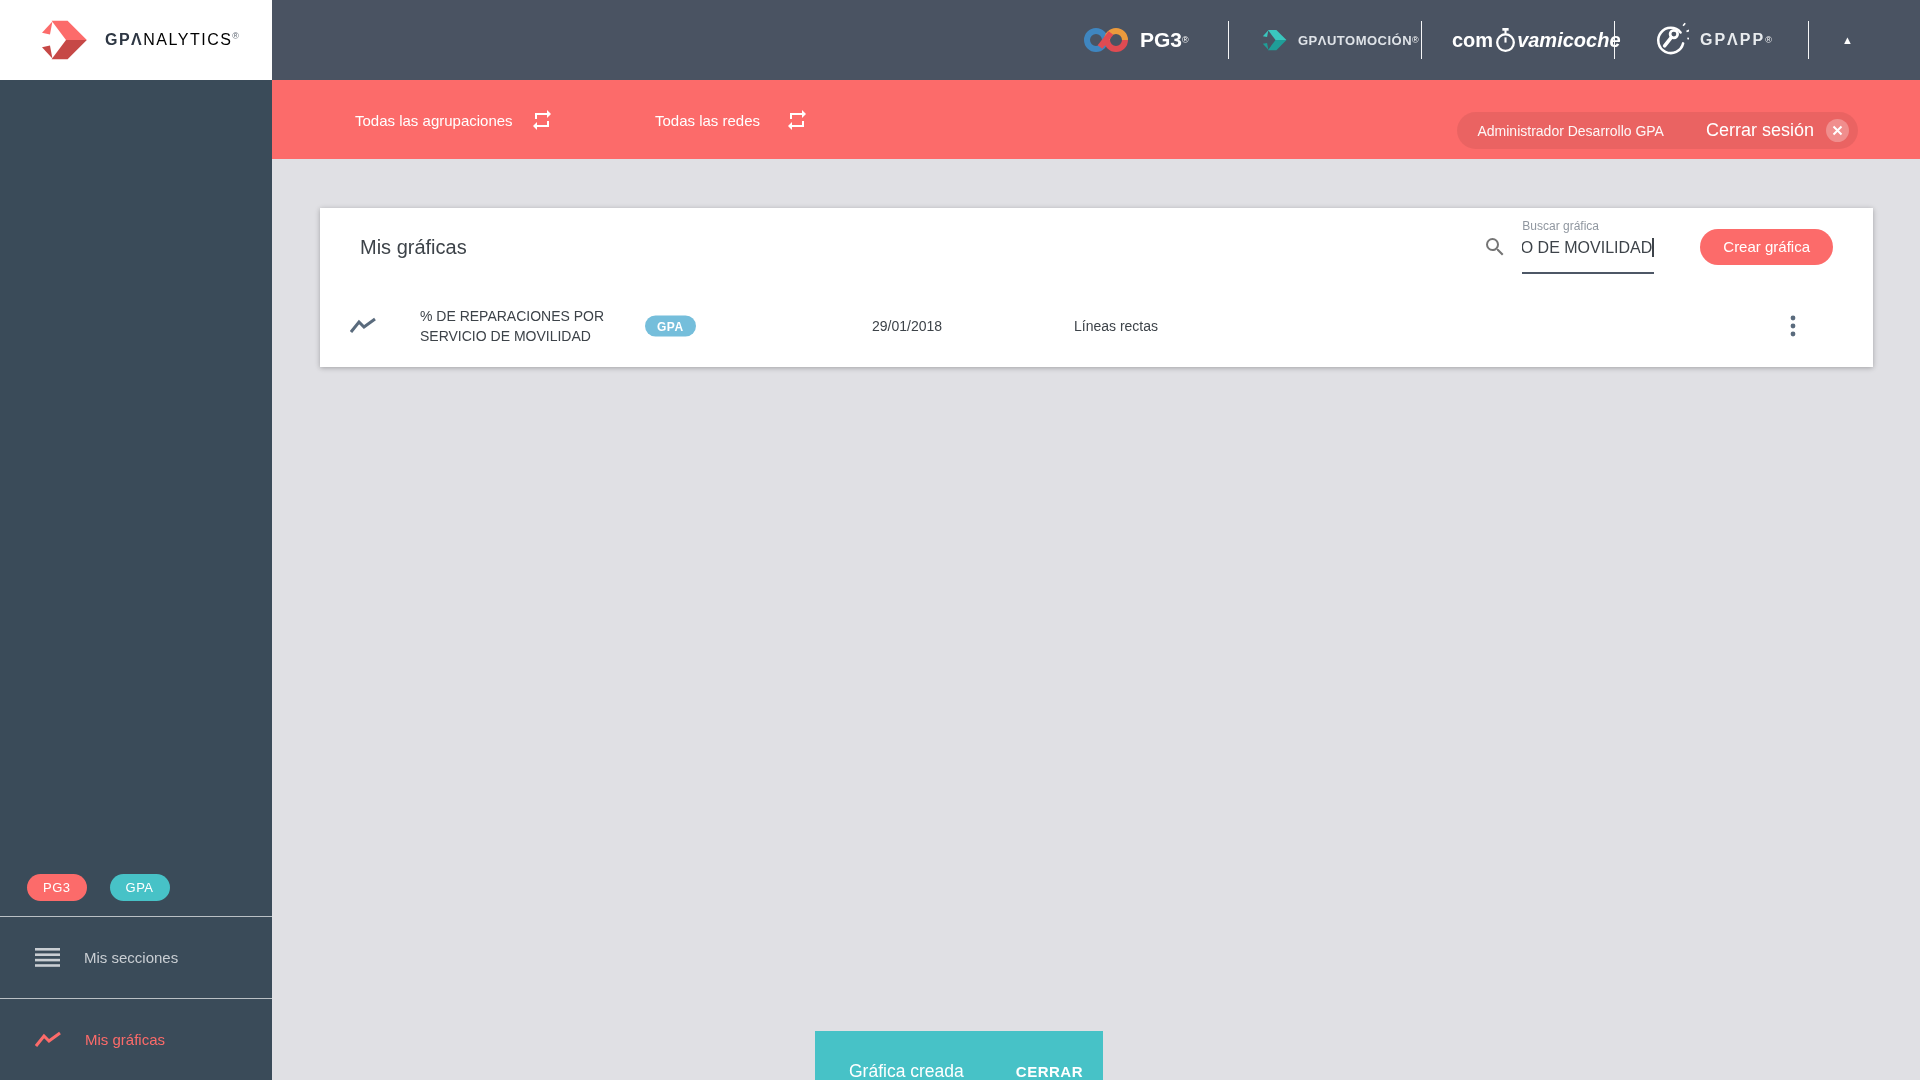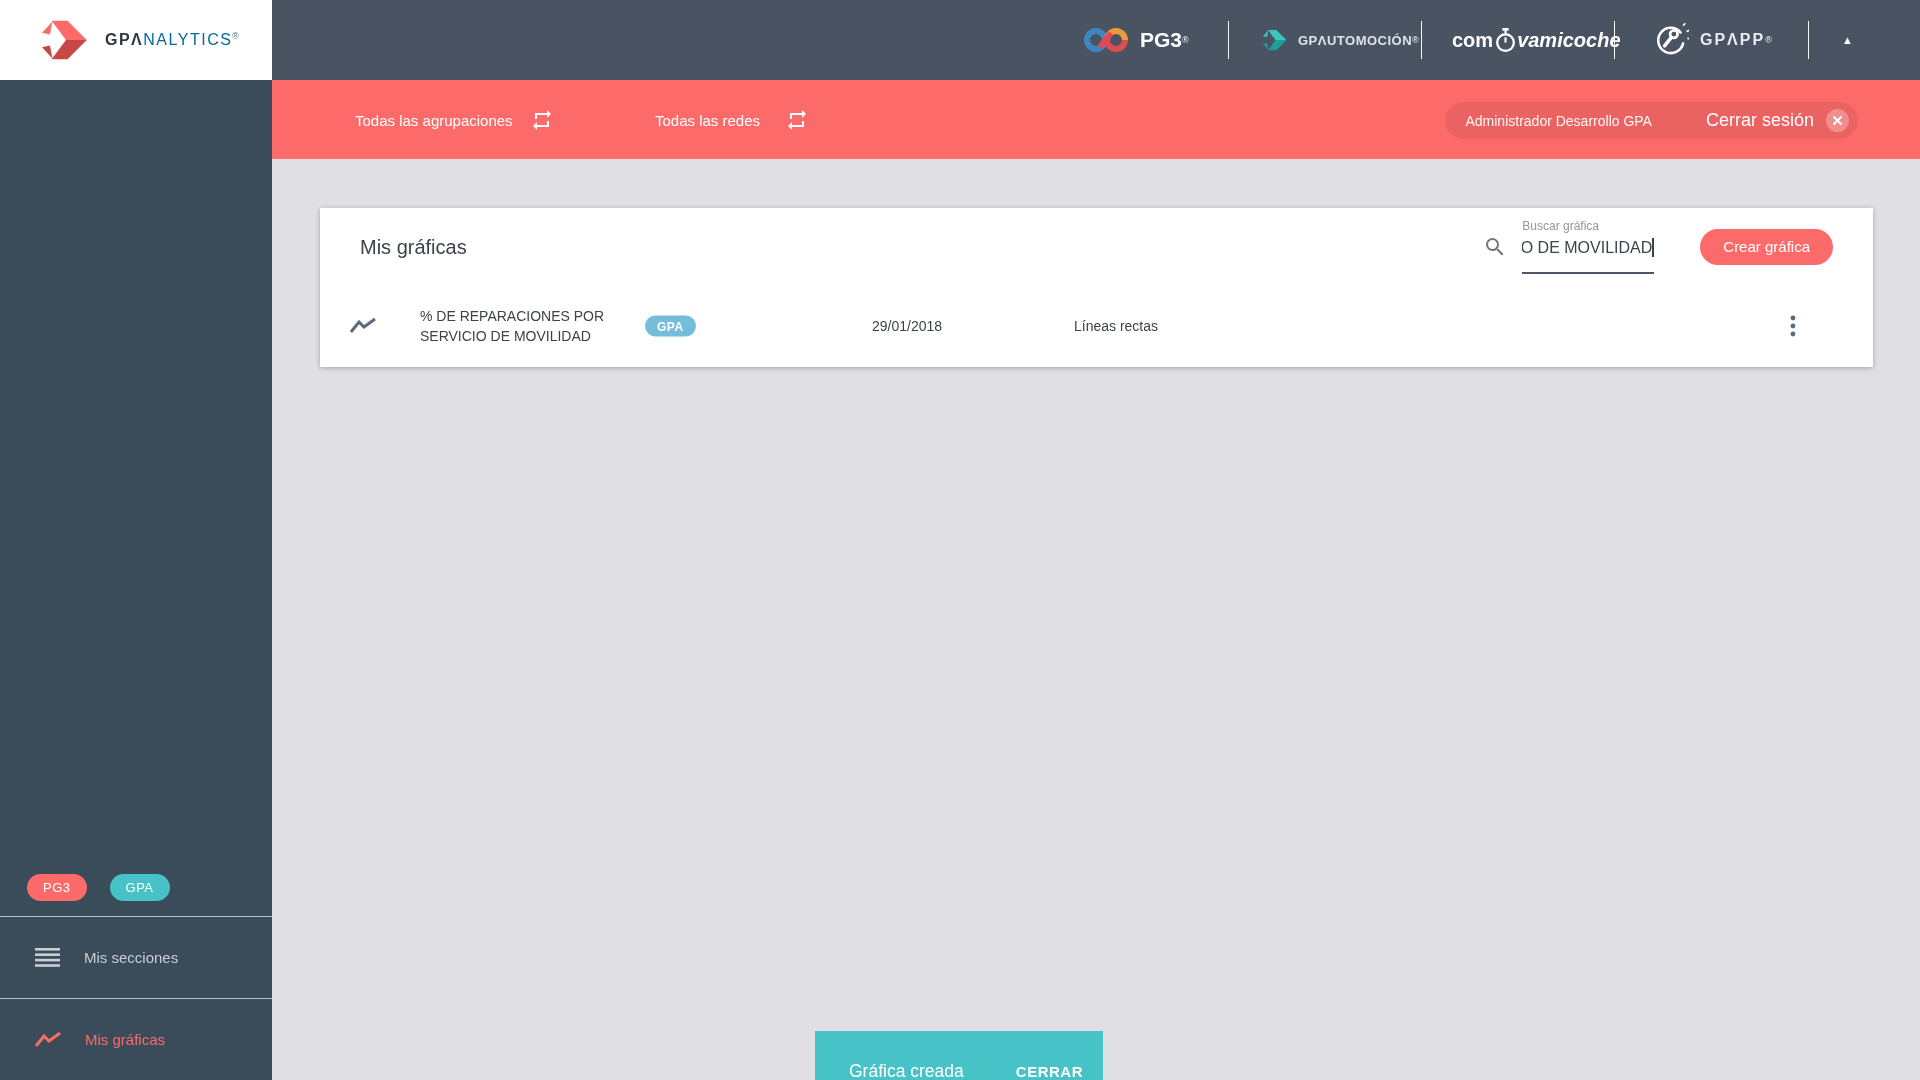--- a/index.html
+++ b/index.html
@@ -9,37 +9,37 @@
     font-family:"Liberation Sans", sans-serif;
     background:var(--page-bg, #e0e0e4);
   }
   sup { font-size:9px; vertical-align:super; }
 
   
   .topbar { position:absolute; left:0; top:0; width:1920px; height:80px; background:var(--header-bg,#4a5362); }
   .brand-box { position:absolute; left:0; top:0; width:272px; height:80px; background:#fff; display:flex; align-items:center; padding-left:40px; }
   .brand-text { margin-left:13px; font-size:16px; letter-spacing:1.5px; white-space:nowrap; }
   .brand-gpa { font-weight:bold; color:#2e3744; }
-  .brand-rest { color:#0369a1; }
+  .brand-rest { color:#000000; }
   .brand-reg { color:#5c6470; }
   .hlogo { position:absolute; top:0; height:80px; display:flex; align-items:center; color:#fff; cursor:pointer; }
   .hdivider { position:absolute; top:21px; width:1px; height:38px; background:rgba(255,255,255,0.95); }
   .pg3-text { font-size:21px; font-weight:bold; margin-left:11px; }
   .gpauto-text { font-size:13px; font-weight:bold; letter-spacing:0.5px; color:#dfe3e8; margin-left:9px; }
   .comprova-pre { font-size:20px; font-weight:bold; }
   .comprova-post { font-size:20px; font-weight:bold; font-style:italic; }
   .comprova .clock { margin:0 1px 0 2px; }
   .gpapp-text { font-size:16px; font-weight:bold; letter-spacing:2px; color:#e8ebee; margin-left:11px; }
   .collapse-btn { position:absolute; top:0; height:80px; background:none; border:none; color:#fff; font-size:11px; cursor:pointer; display:flex; align-items:center; padding:0 10px; }
 
   
   .filterbar { position:absolute; left:272px; top:80px; width:1648px; height:79px; background:var(--coral,#fc6b6a); }
   .filter-label { position:absolute; top:50%; transform:translateY(-50%); color:#fff; font-size:15px; cursor:pointer; white-space:nowrap; }
   .swap-btn { position:absolute; top:50%; transform:translateY(-50%); background:none; border:none; padding:0; cursor:pointer; line-height:0; }
-  .user-pill { position:absolute; right:62px; top:22px; height:37px; border-radius:19px; background:rgba(0,0,0,0.07); display:flex; align-items:center; padding:0 9px 0 20px;gap:12px; }
+  .user-pill { position:absolute; right:62px; top:32px; height:37px; border-radius:19px; background:rgba(0,0,0,0.07); display:flex; align-items:center; padding:0 9px 0 20px; }
   .user-name { color:#fff; font-size:14px; margin-right:42px; opacity:0.95; white-space:nowrap; }
   .logout-btn { display:flex; align-items:center; gap:12px; background:none; border:none; color:#fff; font-size:18px; cursor:pointer; padding:0; font-family:inherit; white-space:nowrap; }
 
   
   .sidebar { position:absolute; left:0; top:80px; width:272px; height:1000px; background:var(--sidebar-bg,#3a4b59); }
   .sidebar-bottom { position:absolute; left:0; bottom:0; width:100%; }
   .badges { display:flex; align-items:center; gap:23px; padding:0 0 15px 27px; }
   .badge { height:27px; border-radius:14px; color:#fff; font-size:13px; display:inline-flex; align-items:center; padding:0 16px; letter-spacing:0.5px; cursor:pointer; }
   .badge.coral { background:var(--coral,#fc6b6a); }
   .badge.teal  { background:var(--teal,#47c2c7); }

